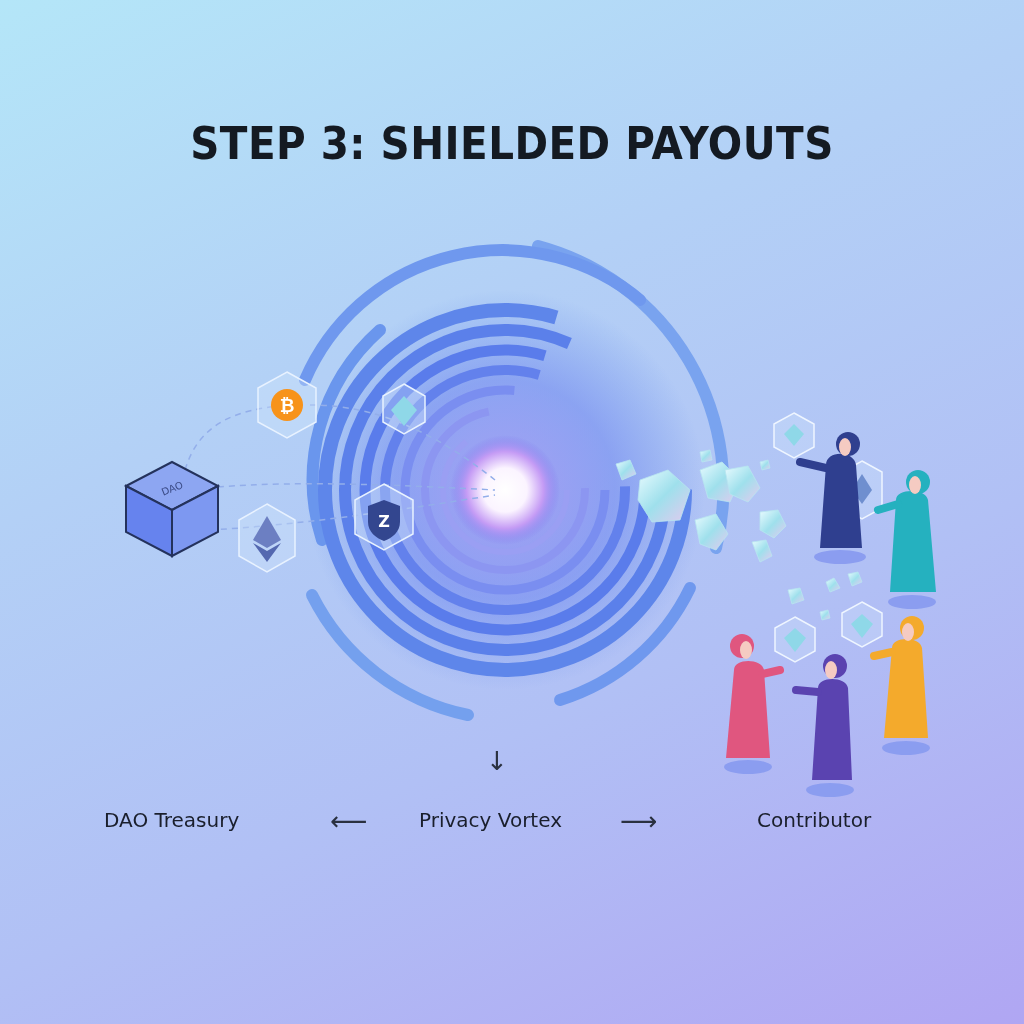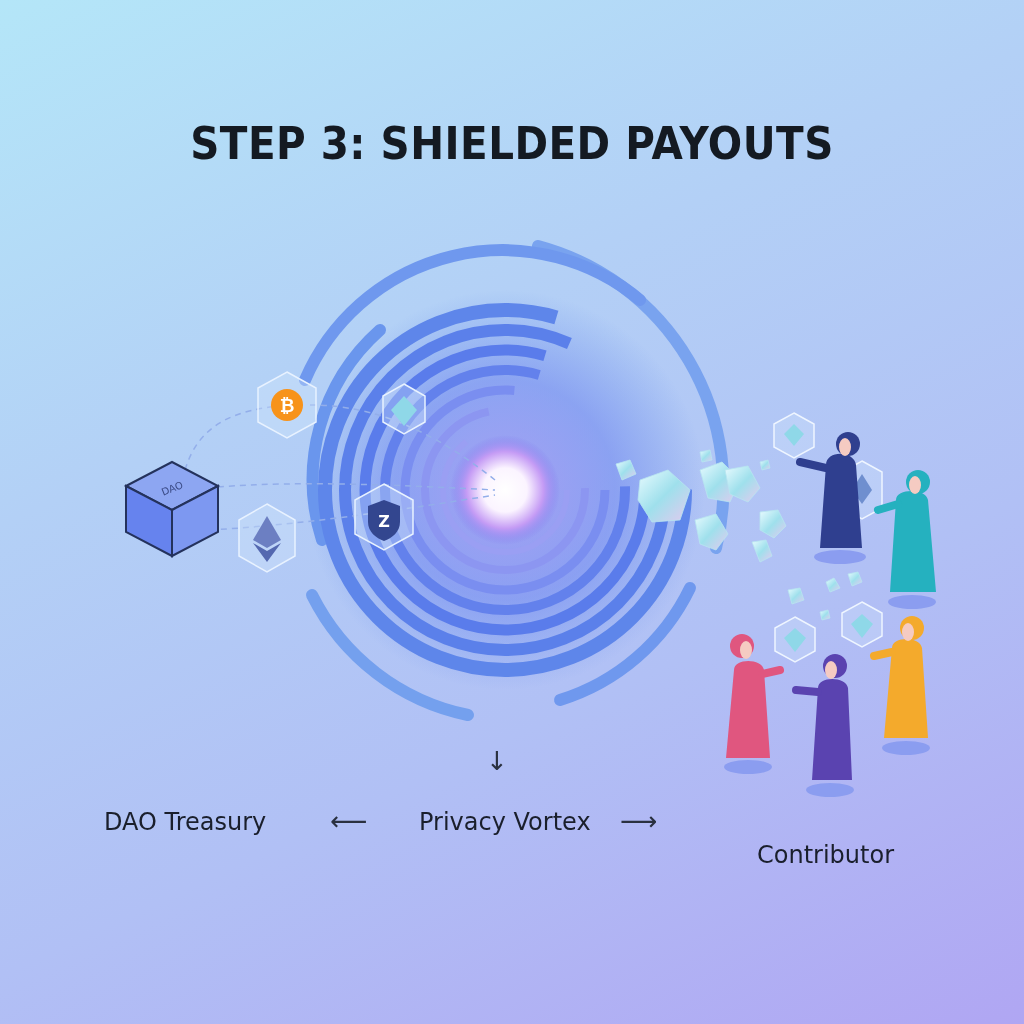--- a/index.html
+++ b/index.html
@@ -8,21 +8,21 @@
     background: linear-gradient(155deg, #b4e6f8 0%, #b3d0f6 35%, #b1c0f5 65%, #b0a6f3 100%);
     font-family: "Liberation Sans", sans-serif;
   }
   .title {
     position: absolute; top: 118px; left: 0; width: 1024px; text-align: center;
     font-family: "DejaVu Sans", sans-serif; font-weight: bold; font-size: 44px;
     letter-spacing: 0.5px; color: #141a22; transform: scaleX(0.92);
   }
   svg.scene { position: absolute; left: 0; top: 0; }
   .label {
-    position: absolute; top: 808px; font-size: 24px; color: #1a1f2c;
+    position: absolute; top: 808px; font-size: 20px; color: #1a1f2c;
     font-family: "DejaVu Sans", sans-serif; white-space: nowrap;
   }
   .arrow { position: absolute; color: #2a3140; font-size: 26px; font-family: "DejaVu Sans", sans-serif; }
 </style>
 </head>
 <body>
 
 <div class="title">STEP 3: SHIELDED PAYOUTS</div>
 
 <svg class="scene" width="1024" height="1024" viewBox="0 0 1024 1024">
@@ -160,13 +160,13 @@
     <path d="M892 652 L874 656" stroke="#f4aa2c" stroke-width="8" stroke-linecap="round"></path>
   </g>
 </svg>
 
 <div class="arrow" style="left:486px; top:746px;">↓</div>
 <div class="arrow" style="left:330px; top:806px;">⟵</div>
 <div class="arrow" style="left:620px; top:806px;">⟶</div>
 
 <div class="label" style="left:104px;">DAO Treasury</div>
 <div class="label" style="left:419px;">Privacy Vortex</div>
-<div class="label" style="left:757px;margin-top:33px;">Contributor</div>
+<div class="label" style="left:757px;">Contributor</div>
 
 </body></html>

